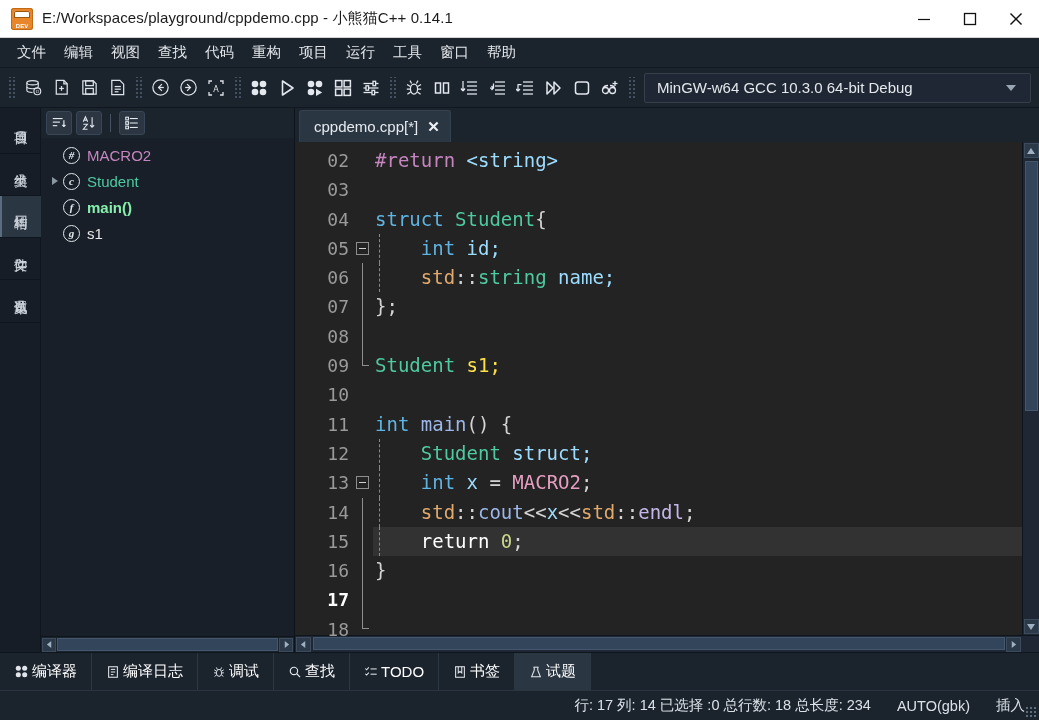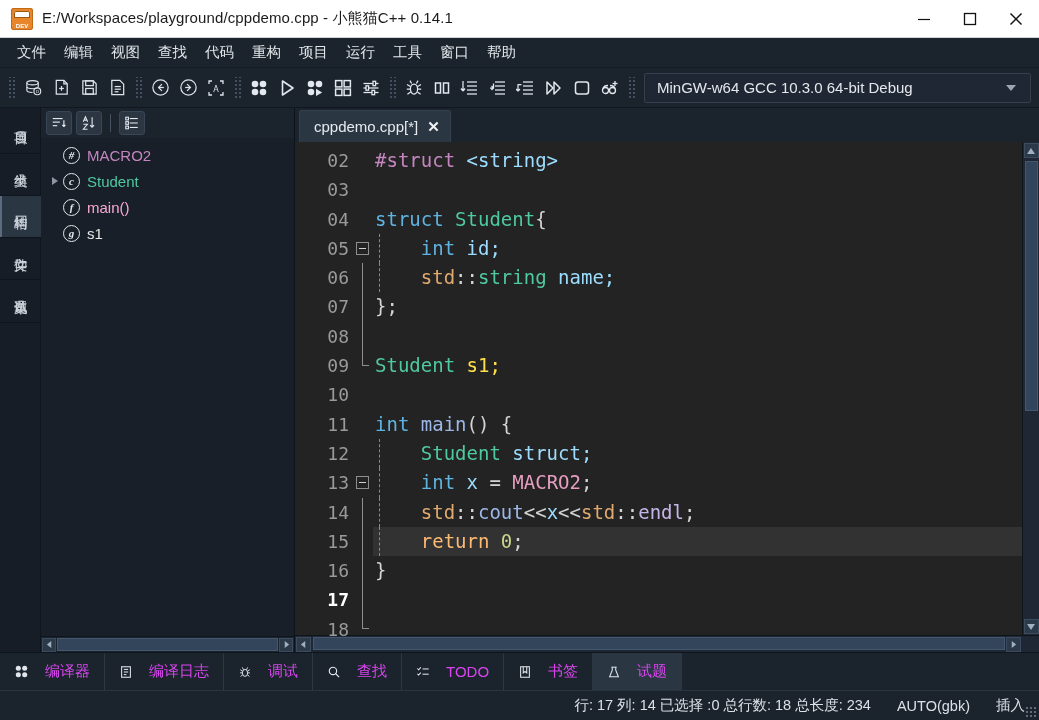--- a/index.html
+++ b/index.html
@@ -166,22 +166,22 @@
   .sthumb { width:13px; background:#33455a; border:1px solid #44576e; margin-top:2px;}
   .hscroll-row { height:17px; flex:0 0 17px; display:flex; background:#1e2733; border-top:1px solid #0f151c;}
   .hthumb { height:13px; background:#33455a; border:1px solid #44576e; margin:1px 0 0 1px;}
 
   
   .bottabs {
     height:38px; flex:0 0 38px; background:#1b232d; display:flex; align-items:stretch;
     border-top:1px solid #0f151c;
   }
   .btab {
-    display:flex; align-items:center; gap:16px; padding:0 14px; font-size:15px;
-    color:#d946ef; border-right:1px solid #2c3744;
+    display:flex; align-items:center; gap:3px; padding:0 14px; font-size:15px;
+    color:#ffffff; border-right:1px solid #2c3744;
   }
   .btab.active { background:#2b3643; }
 
   
   .statusbar {
     height:30px; flex:0 0 30px; background:#1b232d; display:flex; align-items:center;
     justify-content:flex-end; border-top:1px solid #2b3541; color:#dbe1e7; font-size:14.5px;
     padding-right:14px; gap:26px; position:relative;
   }
   .sb-grip {
@@ -497,21 +497,21 @@
           <div class="trow">
             <span class="tarrow">
               <i></i>
             </span>
             <span class="tico">c</span>
             <span class="tlabel" style="color: rgb(78, 201, 160);">Student</span>
           </div>
           <div class="trow">
             <span class="tarrow"></span>
             <span class="tico">f</span>
-            <span class="tlabel" style="color: #f9a8d4;">main()</span>
+            <span class="tlabel" style="color: #86efac; font-weight: bold;">main()</span>
           </div>
           <div class="trow">
             <span class="tarrow"></span>
             <span class="tico">g</span>
             <span class="tlabel" style="color: rgb(232, 232, 232);">s1</span>
           </div>
         </div>
       <div class="panel-hscroll">
         <div style="width:14px;height:14px;display:flex;align-items:center;justify-content:center;background:#2c3949;border:1px solid #3c4b5d;margin-left:1px;">
           <svg width="7" height="7" viewBox="0 0 8 8" fill="#9fb0c2">
@@ -589,34 +589,34 @@
               <span class="fvert"></span>
             </div>
             <div class="fline">
               <span class="fvert"></span>
             </div>
             <div class="fline">
               <span class="fend"></span>
             </div>
           </div>
         <div class="codecol" id="codecol">
-            <div class="cline"><span style="color: rgb(197, 134, 192);">#struct</span><span style="color: rgb(212, 212, 212);"> </span><span style="color: rgb(156, 220, 254);">&lt;string&gt;</span></div>
+            <div class="cline"><span style="color: rgb(197, 134, 192);">#return</span><span style="color: rgb(212, 212, 212);"> </span><span style="color: rgb(156, 220, 254);">&lt;string&gt;</span></div>
             <div class="cline">&nbsp;</div>
             <div class="cline"><span style="color: rgb(95, 179, 224);">struct</span><span style="color: rgb(212, 212, 212);"> </span><span style="color: rgb(78, 201, 160);">Student</span><span style="color: rgb(212, 212, 212);">{</span></div>
             <div class="cline"><span class="indentguide" style="left: 6px;"></span><span style="color: rgb(212, 212, 212);">    </span><span style="color: rgb(95, 179, 224);">int</span><span style="color: rgb(212, 212, 212);"> </span><span style="color: rgb(156, 220, 254);">id;</span></div>
             <div class="cline"><span class="indentguide" style="left: 6px;"></span><span style="color: rgb(212, 212, 212);">    </span><span style="color: rgb(224, 169, 109);">std</span><span style="color: rgb(212, 212, 212);">::</span><span style="color: rgb(78, 201, 160);">string</span><span style="color: rgb(212, 212, 212);"> </span><span style="color: rgb(156, 220, 254);">name;</span></div>
             <div class="cline"><span style="color: rgb(212, 212, 212);">};</span></div>
             <div class="cline">&nbsp;</div>
             <div class="cline"><span style="color: rgb(78, 201, 160);">Student</span><span style="color: rgb(212, 212, 212);"> </span><span style="color: #fde047;">s1;</span></div>
             <div class="cline">&nbsp;</div>
             <div class="cline"><span style="color: rgb(95, 179, 224);">int</span><span style="color: rgb(212, 212, 212);"> </span><span style="color: rgb(156, 183, 232);">main</span><span style="color: rgb(212, 212, 212);">() {</span></div>
             <div class="cline"><span class="indentguide" style="left: 6px;"></span><span style="color: rgb(212, 212, 212);">    </span><span style="color: rgb(78, 201, 160);">Student</span><span style="color: rgb(212, 212, 212);"> </span><span style="color: rgb(156, 220, 254);">struct;</span></div>
             <div class="cline"><span class="indentguide" style="left: 6px;"></span><span style="color: rgb(212, 212, 212);">    </span><span style="color: rgb(95, 179, 224);">int</span><span style="color: rgb(212, 212, 212);"> </span><span style="color: rgb(156, 220, 254);">x</span><span style="color: rgb(212, 212, 212);"> = </span><span style="color: rgb(229, 158, 192);">MACRO2</span><span style="color: rgb(212, 212, 212);">;</span></div>
             <div class="cline"><span class="indentguide" style="left: 6px;"></span><span style="color: rgb(212, 212, 212);">    </span><span style="color: rgb(224, 169, 109);">std</span><span style="color: rgb(212, 212, 212);">::</span><span style="color: rgb(156, 183, 232);">cout</span><span style="color: rgb(212, 212, 212);">&lt;&lt;</span><span style="color: rgb(156, 220, 254);">x</span><span style="color: rgb(212, 212, 212);">&lt;&lt;</span><span style="color: rgb(224, 169, 109);">std</span><span style="color: rgb(212, 212, 212);">::</span><span style="color: rgb(197, 182, 232);">endl</span><span style="color: rgb(212, 212, 212);">;</span></div>
-            <div class="cline cur"><span class="indentguide" style="left: 6px;"></span><span style="color: rgb(212, 212, 212);">    </span><span style="color: #fdba74;">return</span><span style="color: rgb(212, 212, 212);"> </span><span style="color: rgb(203, 214, 138);">0</span><span style="color: rgb(212, 212, 212);">;</span></div>
+            <div class="cline cur"><span class="indentguide" style="left: 6px;"></span><span style="color: rgb(212, 212, 212);">    </span><span style="color: #ffffff;">return</span><span style="color: rgb(212, 212, 212);"> </span><span style="color: rgb(203, 214, 138);">0</span><span style="color: rgb(212, 212, 212);">;</span></div>
             <div class="cline"><span style="color: rgb(212, 212, 212);">}</span></div>
           </div>
         <div class="vscroll">
           <div class="sarrow">
             <svg width="8" height="8" viewBox="0 0 8 8" fill="#9fb0c2">
                 <path d="M4 1l4 6H0z"></path>
               </svg>
           </div>
           <div class="sthumb" style="height:250px;"></div>
           <div style="flex:1 1 auto;"></div>

